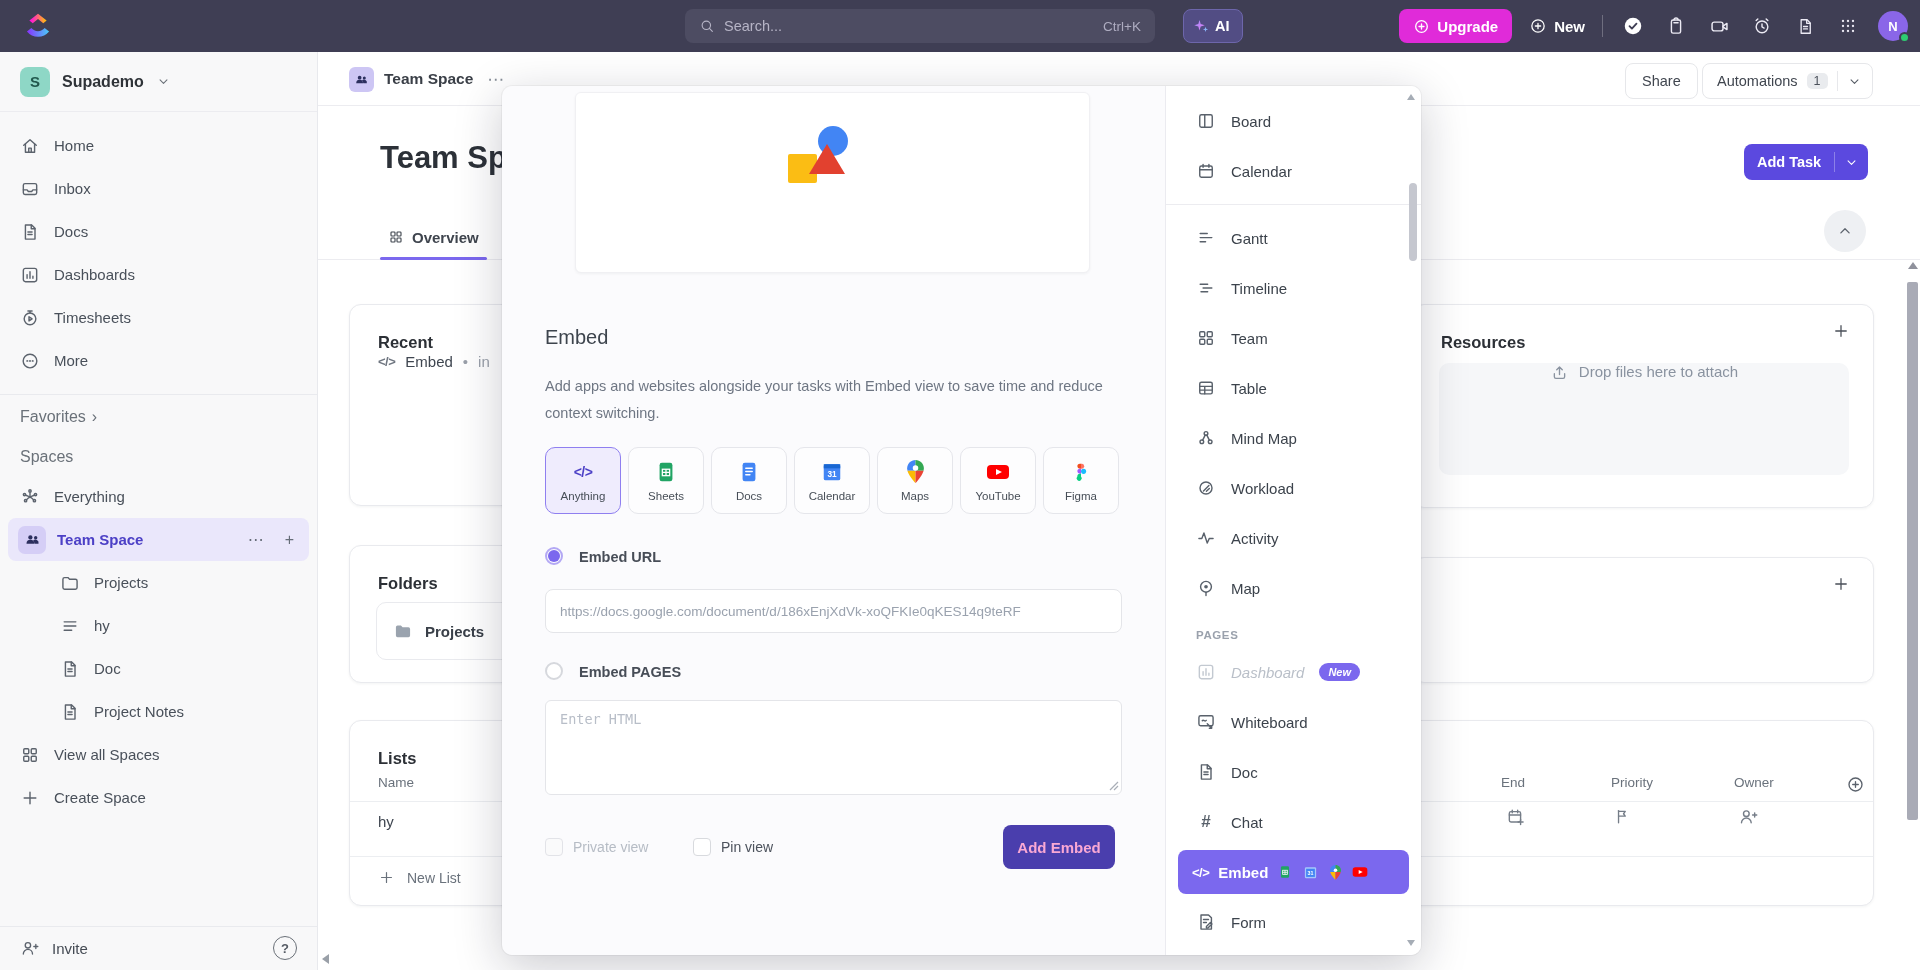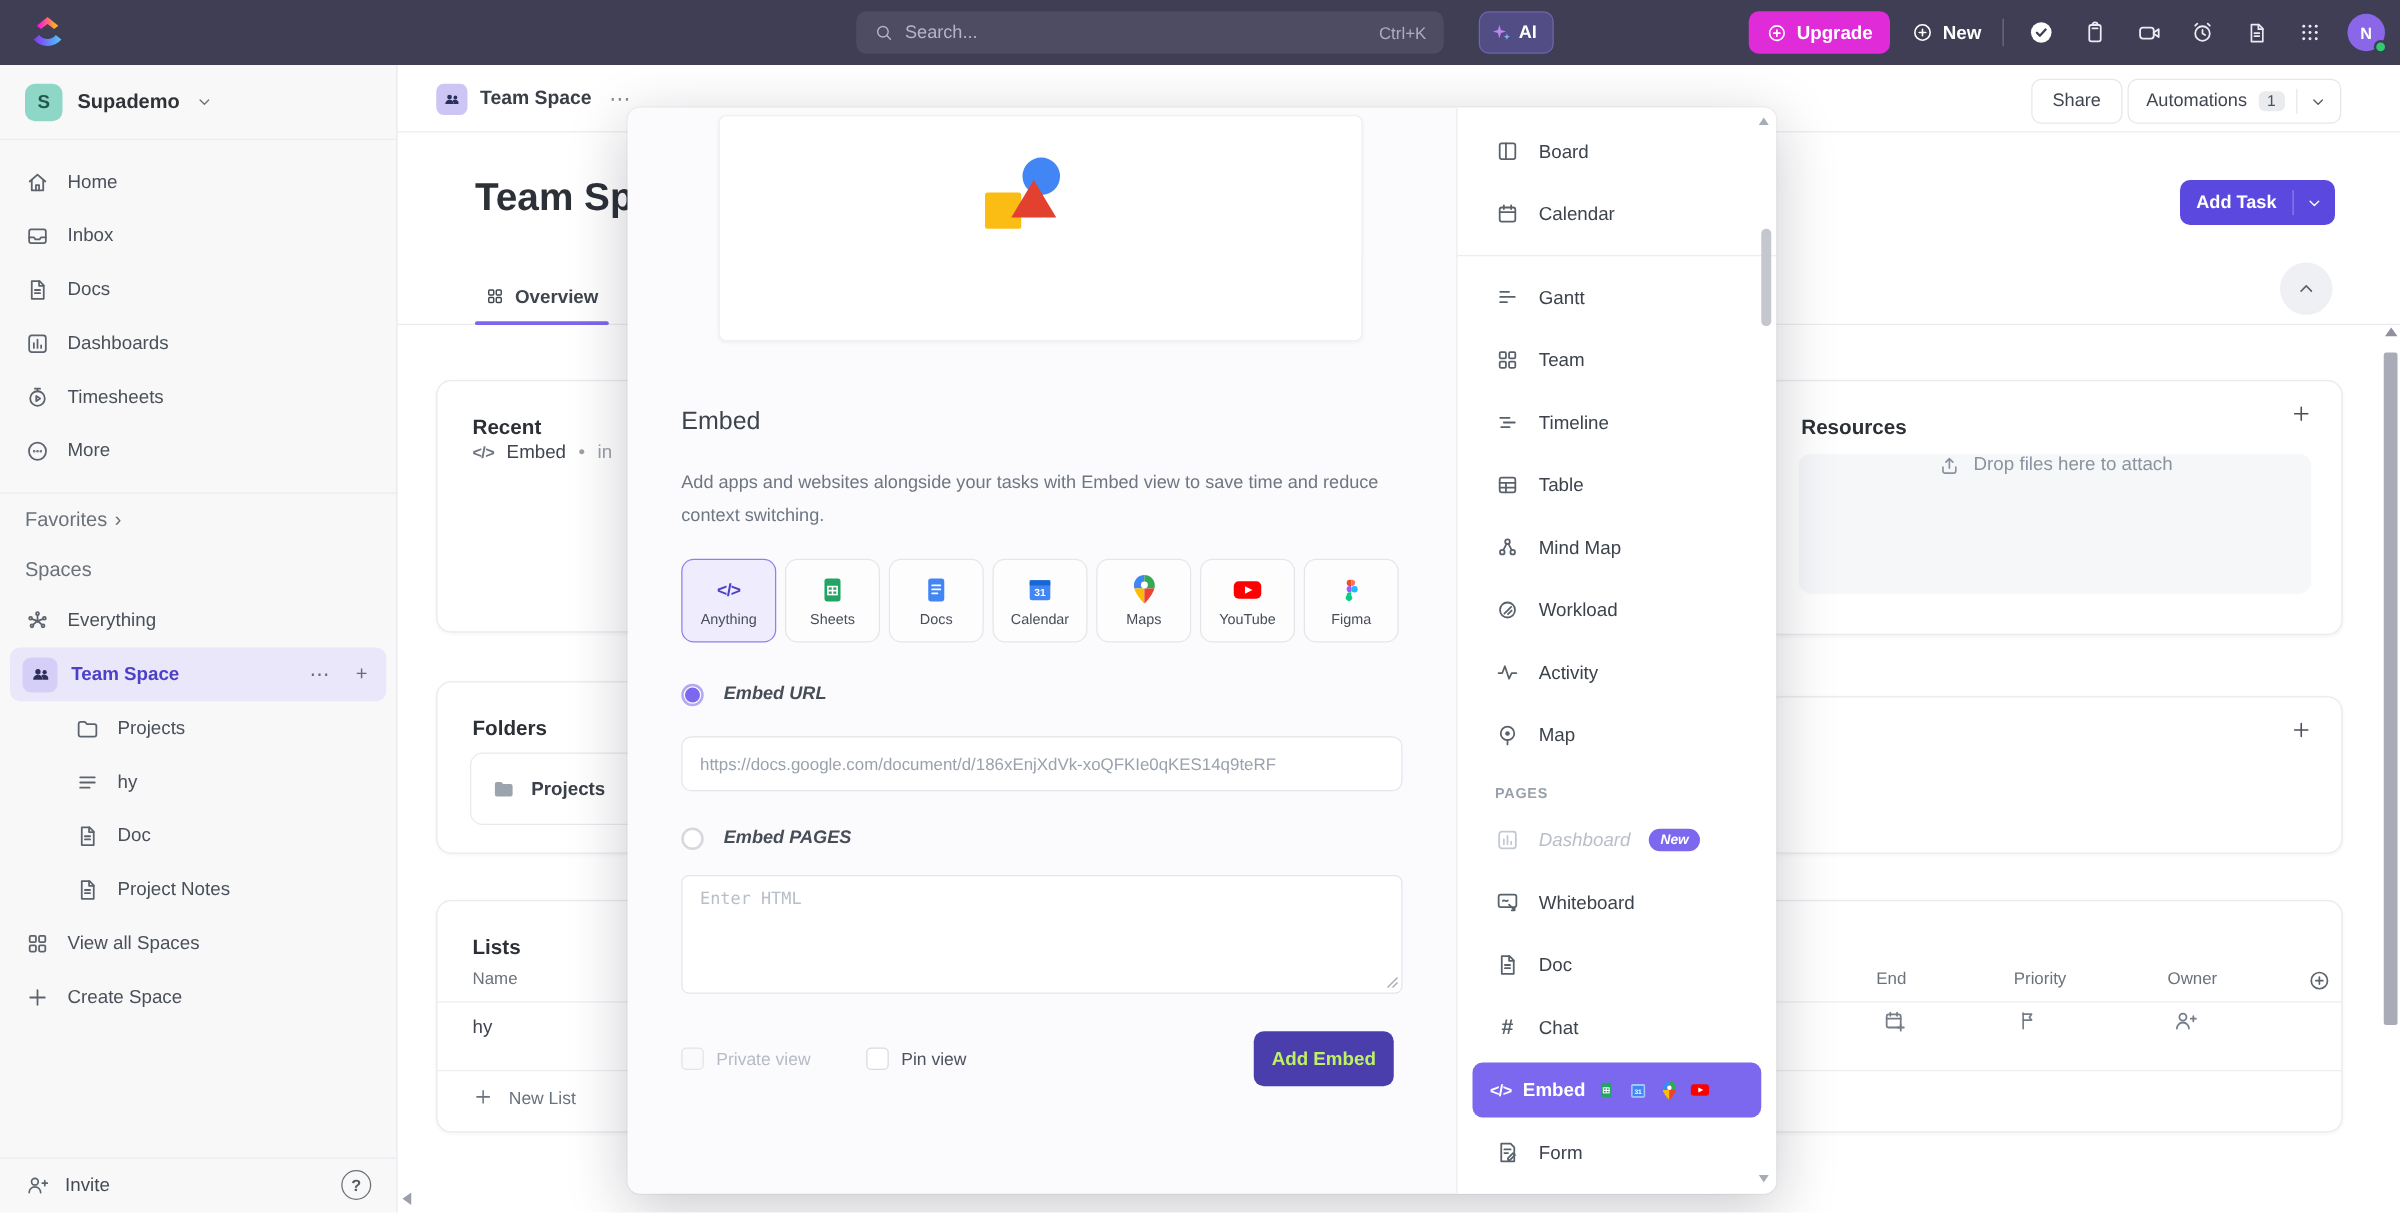--- a/index.html
+++ b/index.html
@@ -100,35 +100,35 @@
   .sh-circle { position:absolute; left:242px; top:33px; width:30px; height:30px; border-radius:50%; background:#4285f4; z-index:1; }
   .sh-square { position:absolute; left:212px; top:61px; width:29px; height:29px; background:#fbbd14; z-index:2; border-radius:2px; }
   .sh-tri { position:absolute; left:233px; top:51px; width:0; height:0; border-left:18px solid transparent; border-right:18px solid transparent; border-bottom:30px solid #e2412f; z-index:3; }
   .m-title { position:absolute; left:43px; top:240px; font-size:20px; font-weight:500; color:#3d444d; }
   .m-desc { position:absolute; left:43px; top:287px; width:565px; font-size:14.5px; line-height:27px; color:#6e7683; }
   .chips { position:absolute; left:43px; top:361px; display:flex; gap:7px; }
   .chip { width:76px; height:67px; background:#fdfdfe; border:1px solid #e5e6eb; border-radius:10px; display:flex; flex-direction:column; align-items:center; justify-content:center; gap:6px; cursor:pointer; }
   .chip.sel { background:#efecfd; border-color:#8f7ff0; }
   .chip .cl { font-size:11.5px; color:#474e57; }
   .chip .ci { height:24px; display:flex; align-items:center; justify-content:center; }
-  .radio-row { position:absolute; left:43px; display:flex; align-items:flex-start; gap:16px; cursor:pointer;font-style:italic; }
+  .radio-row { position:absolute; left:43px; display:flex; align-items:flex-end; gap:16px; cursor:pointer; }
   .radio { width:18px; height:18px; border-radius:50%; flex:none; }
   .radio.on { border:2px solid #b3a8f4; background:var(--accent,#7b68ee); background-clip:content-box; padding:1px; }
   .radio.off { border:2px solid #d6d8dd; background:#fff; }
   .radio-row .rl { font-size:14.5px; font-weight:600; color:#474d57; }
   .url-input { position:absolute; left:43px; top:503px; width:577px; height:44px; border:1px solid #e4e5e9; border-radius:8px; background:#fff; padding:0 14px; font-size:13.5px; color:#9aa2ae; outline:none; }
   .html-area { position:absolute; left:43px; top:614px; width:577px; height:95px; border:1px solid #e4e5e9; border-radius:6px; background:#fff; padding:10px 14px; font-family:"DejaVu Sans Mono", monospace; font-size:13.5px; color:#3f454e; resize:none; outline:none; }
   .html-area::placeholder { color:#b8bec8; }
   .resize-grip { position:absolute; left:606px; top:694px; width:12px; height:12px; color:#a9aeb7; cursor:nwse-resize; }
   .cb-row { position:absolute; top:752px; display:flex; align-items:center; gap:10px; cursor:pointer; }
   .cb { width:18px; height:18px; border-radius:4px; flex:none; }
   .cb.dis { border:1px solid #e2e3e8; background:#fafafb; }
   .cb.en { border:1px solid #d8dade; background:#fff; }
   .cb-row .t { font-size:14px; }
-  .btn-addembed { position:absolute; left:501px; top:739px; width:112px; height:44px; border:none; border-radius:8px; background:var(--accent_dark,#4a3ead); color:#bef264; font-size:15px; font-weight:700; cursor:pointer; }
+  .btn-addembed { position:absolute; left:501px; top:739px; width:112px; height:44px; border:none; border-radius:8px; background:var(--accent_dark,#4a3ead); color:#f9a8d4; font-size:15px; font-weight:700; cursor:pointer; }
 
   
   .modal-right { position:relative; width:256px; background:#fff; border-left:1px solid #ebebf0; padding-top:10px; }
   .pr { display:flex; align-items:center; height:50px; padding:0 18px 0 30px; gap:15px; font-size:15px; color:#3c434c; cursor:pointer; }
   .pr .p-ic { width:20px; height:20px; color:#59616b; flex:none; display:flex; align-items:center; justify-content:center; }
   .pr.disabled { color:#b9bfc8; cursor:default;font-style:italic; }
   .pr.disabled .p-ic { color:#c3c9d1; }
   .p-div { height:1px; background:#ececf0; margin:8px 0; }
   .p-pages { padding:16px 0 6px 30px; font-size:11.5px; font-weight:700; letter-spacing:.6px; color:#9aa1ac; }
   .badge-new { background:var(--badge,#7b68ee); color:#fff; font-size:11px; font-weight:700; border-radius:10px; padding:3px 9px; }
@@ -833,32 +833,32 @@
           <span class="p-ic">
             <svg class="ic" width="20" height="20">
               <use href="#i-gantt"></use>
             </svg>
           </span>
           <span>Gantt</span>
         </div>
       <div class="pr">
           <span class="p-ic">
             <svg class="ic" width="20" height="20">
+              <use href="#i-timeline"></use>
+            </svg>
+          </span>
+          <span>Timeline</span>
+        </div>
+      <div class="pr">
+          <span class="p-ic">
+            <svg class="ic" width="20" height="20">
               <use href="#i-grid4"></use>
             </svg>
           </span>
           <span>Team</span>
-        </div>
-      <div class="pr">
-          <span class="p-ic">
-            <svg class="ic" width="20" height="20">
-              <use href="#i-timeline"></use>
-            </svg>
-          </span>
-          <span>Timeline</span>
         </div>
       <div class="pr">
           <span class="p-ic">
             <svg class="ic" width="20" height="20">
               <use href="#i-table"></use>
             </svg>
           </span>
           <span>Table</span>
         </div>
       <div class="pr">

